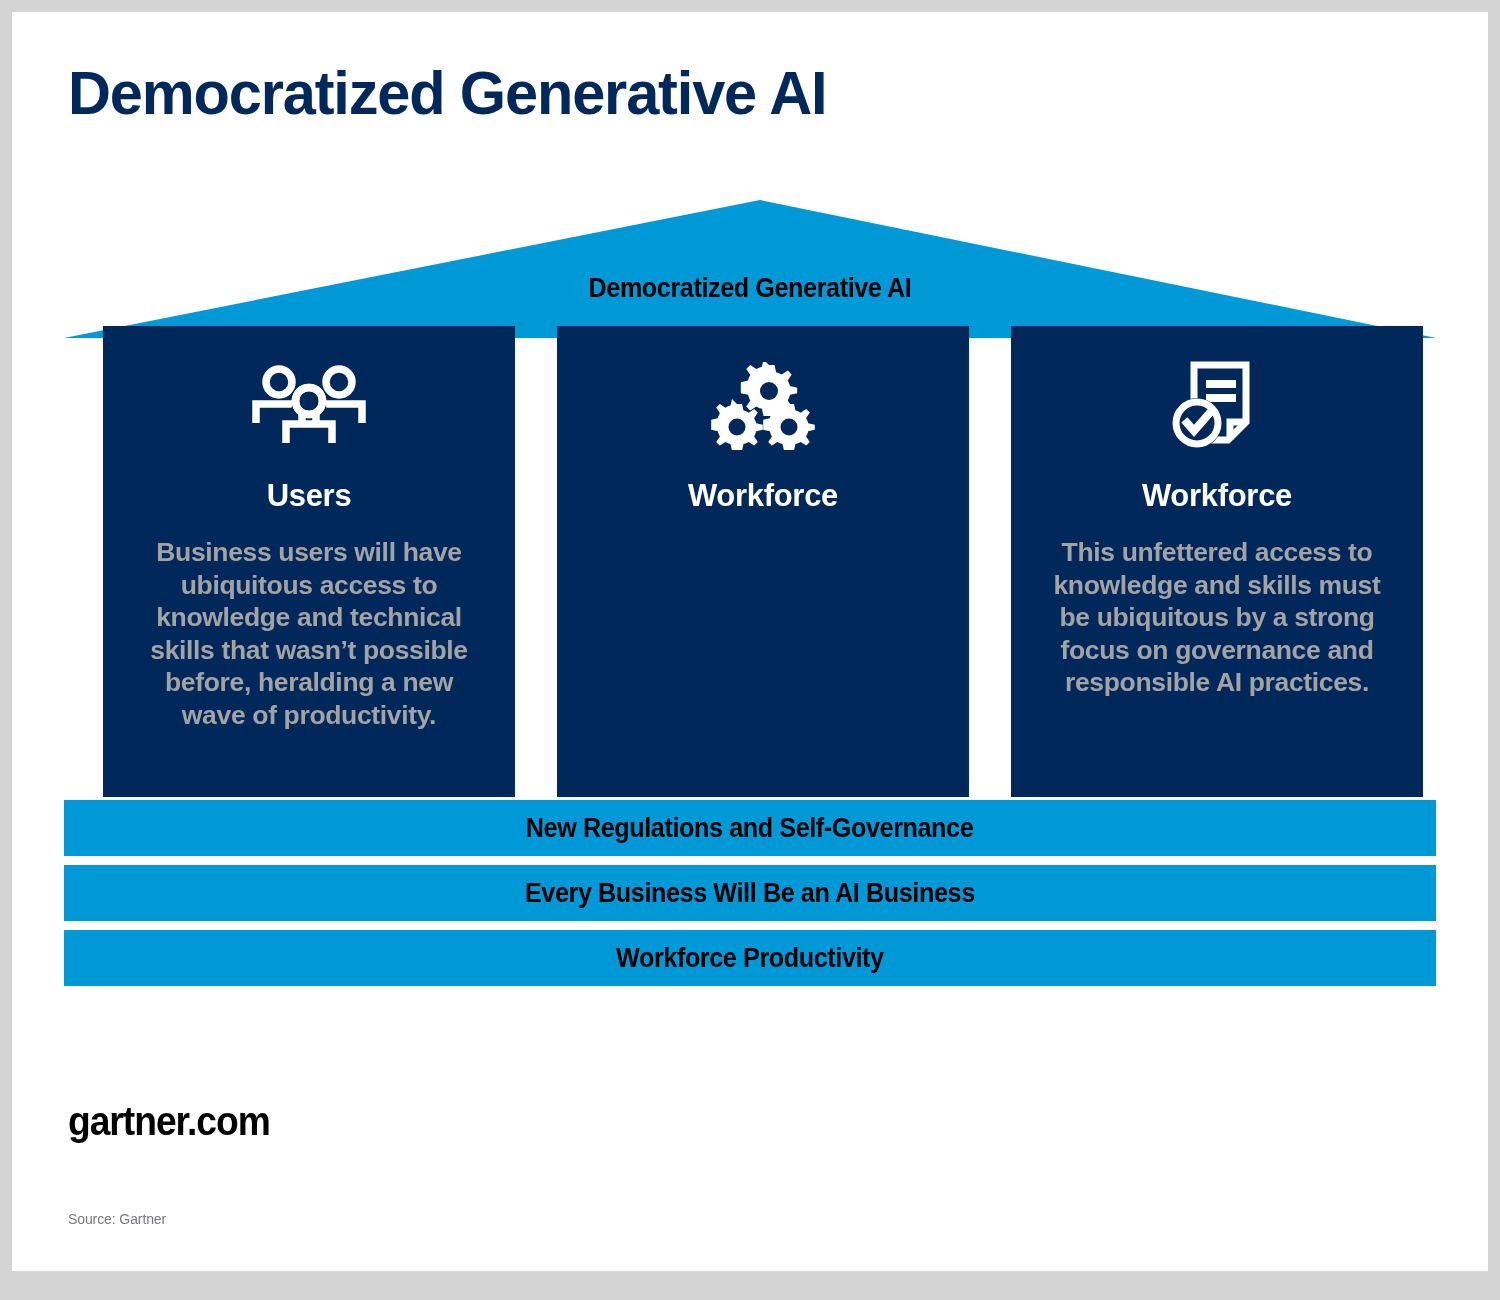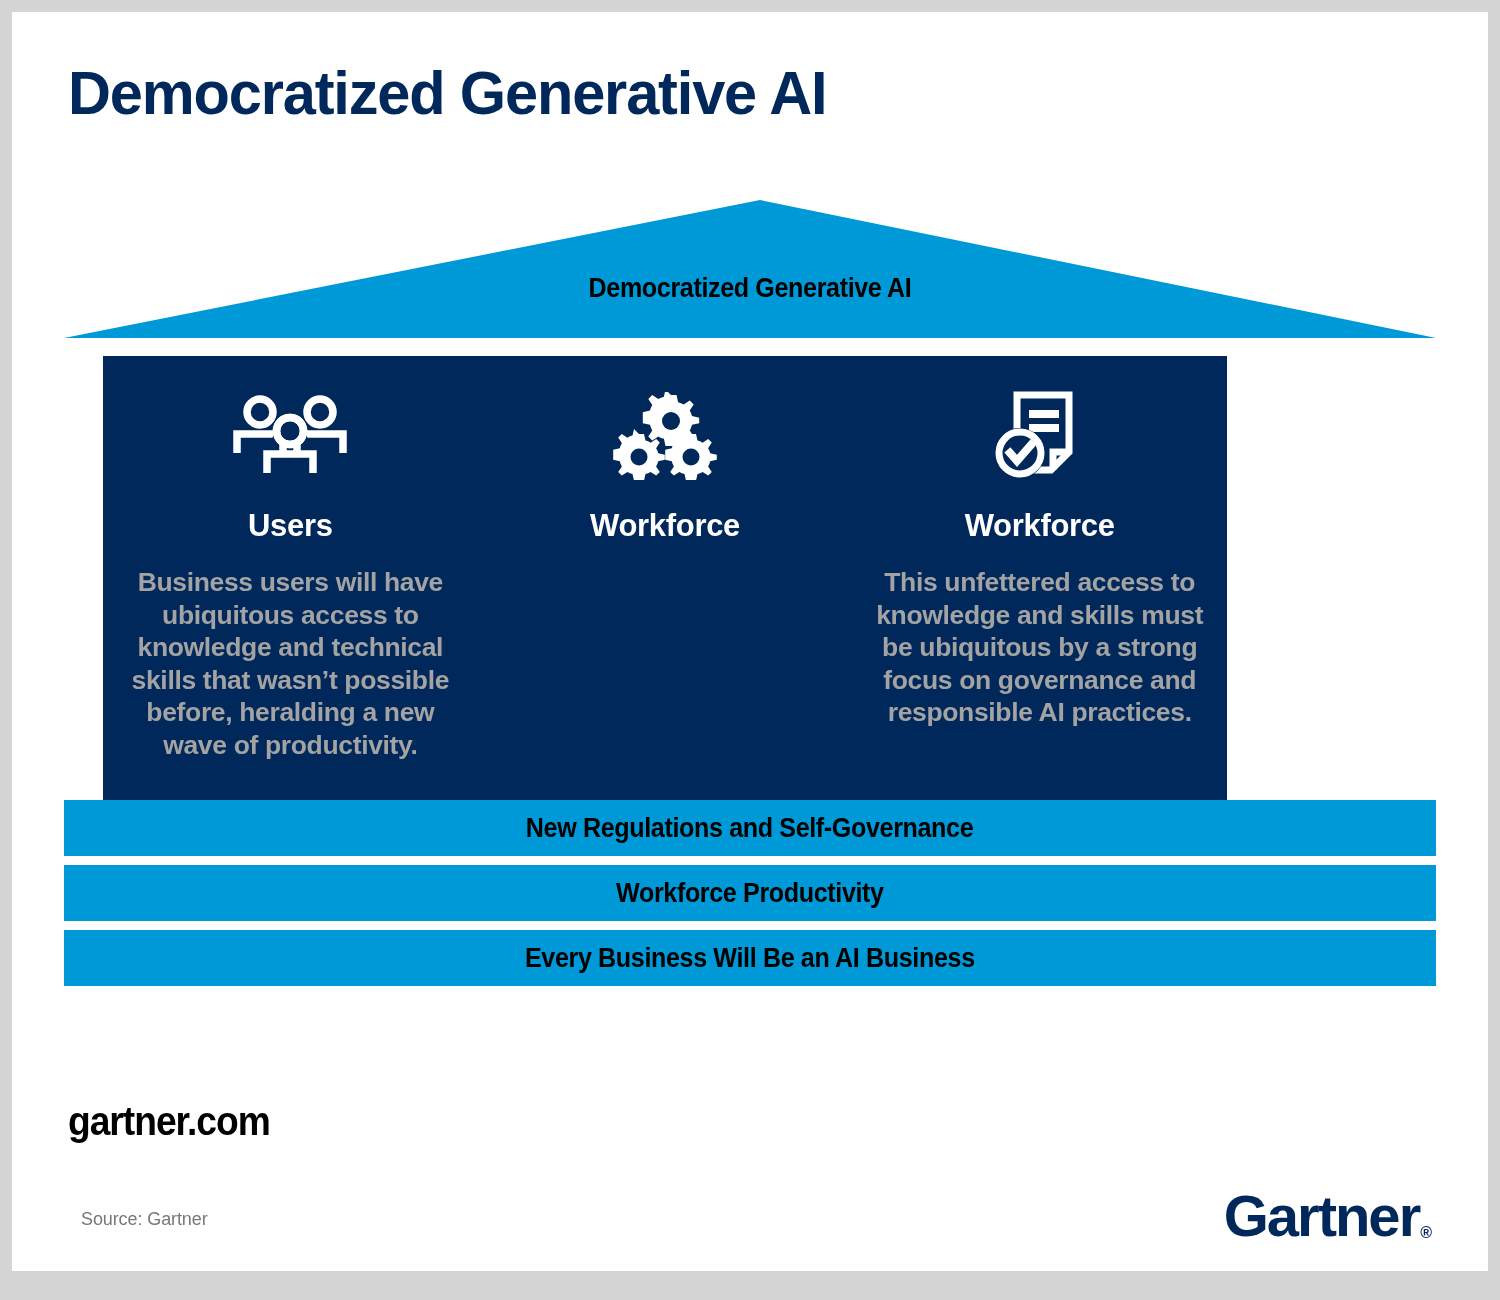--- a/index.html
+++ b/index.html
@@ -63,22 +63,22 @@
     letter-spacing: -0.4px;
     font-stretch: condensed;
     transform: scaleX(0.93);
     transform-origin: center bottom;
   }
 
   
   .pillars {
     position: absolute;
     left: 91px;
-    top: 344px;
-    width: 1124px;
+    top: 314px;
+    width: 1320px;
     height: 471px;
     display: flex;
     justify-content: space-between;
   }
   .pillar {
     width: 412px;
     height: 471px;
     background: #00285A;
     box-sizing: border-box;
     padding: 28px 22px 20px 22px;
@@ -149,25 +149,24 @@
     color: #000000;
     letter-spacing: -1.1px;
     font-stretch: condensed;
     transform: scaleX(0.93);
     transform-origin: left center;
   }
   .footnotes {
     position: absolute;
     left: 56px;
     top: 1195px;
-    font-size: 18px;
+    font-size: 14px;
     line-height: 25px;
     color: #77787B;
     letter-spacing: -0.1px;
-    margin-left: 13px;
   }
   .logo {
     position: absolute;
     right: 56px;
     top: 1175px;
     display: flex;
     align-items: flex-end;
   }
   .logo-word {
     font-size: 58px;
@@ -255,31 +254,27 @@
       <div class="pillar-body">This unfettered access to knowledge and skills must be ubiquitous by a strong focus on governance and responsible AI practices.</div>
     </div>
 
   </div>
 
   <div class="bars">
     <div class="bar">
       <span class="bar-label">New Regulations and Self-Governance</span>
     </div>
     <div class="bar">
+      <span class="bar-label">Every Business Will Be an AI Business</span>
+    </div>
+    <div class="bar">
       <span class="bar-label">Workforce Productivity</span>
-    </div>
-    <div class="bar">
-      <span class="bar-label">Every Business Will Be an AI Business</span>
     </div>
   </div>
 
   <div class="site-url">gartner.com</div>
 
   <div class="footnotes">
     <div>Source: Gartner</div>
   </div>
 
-  <div class="logo">
-    <span class="logo-word">Gartner</span>
-    <span class="logo-reg">®</span>
-  </div>
 
 </div>
 
 </body></html>

